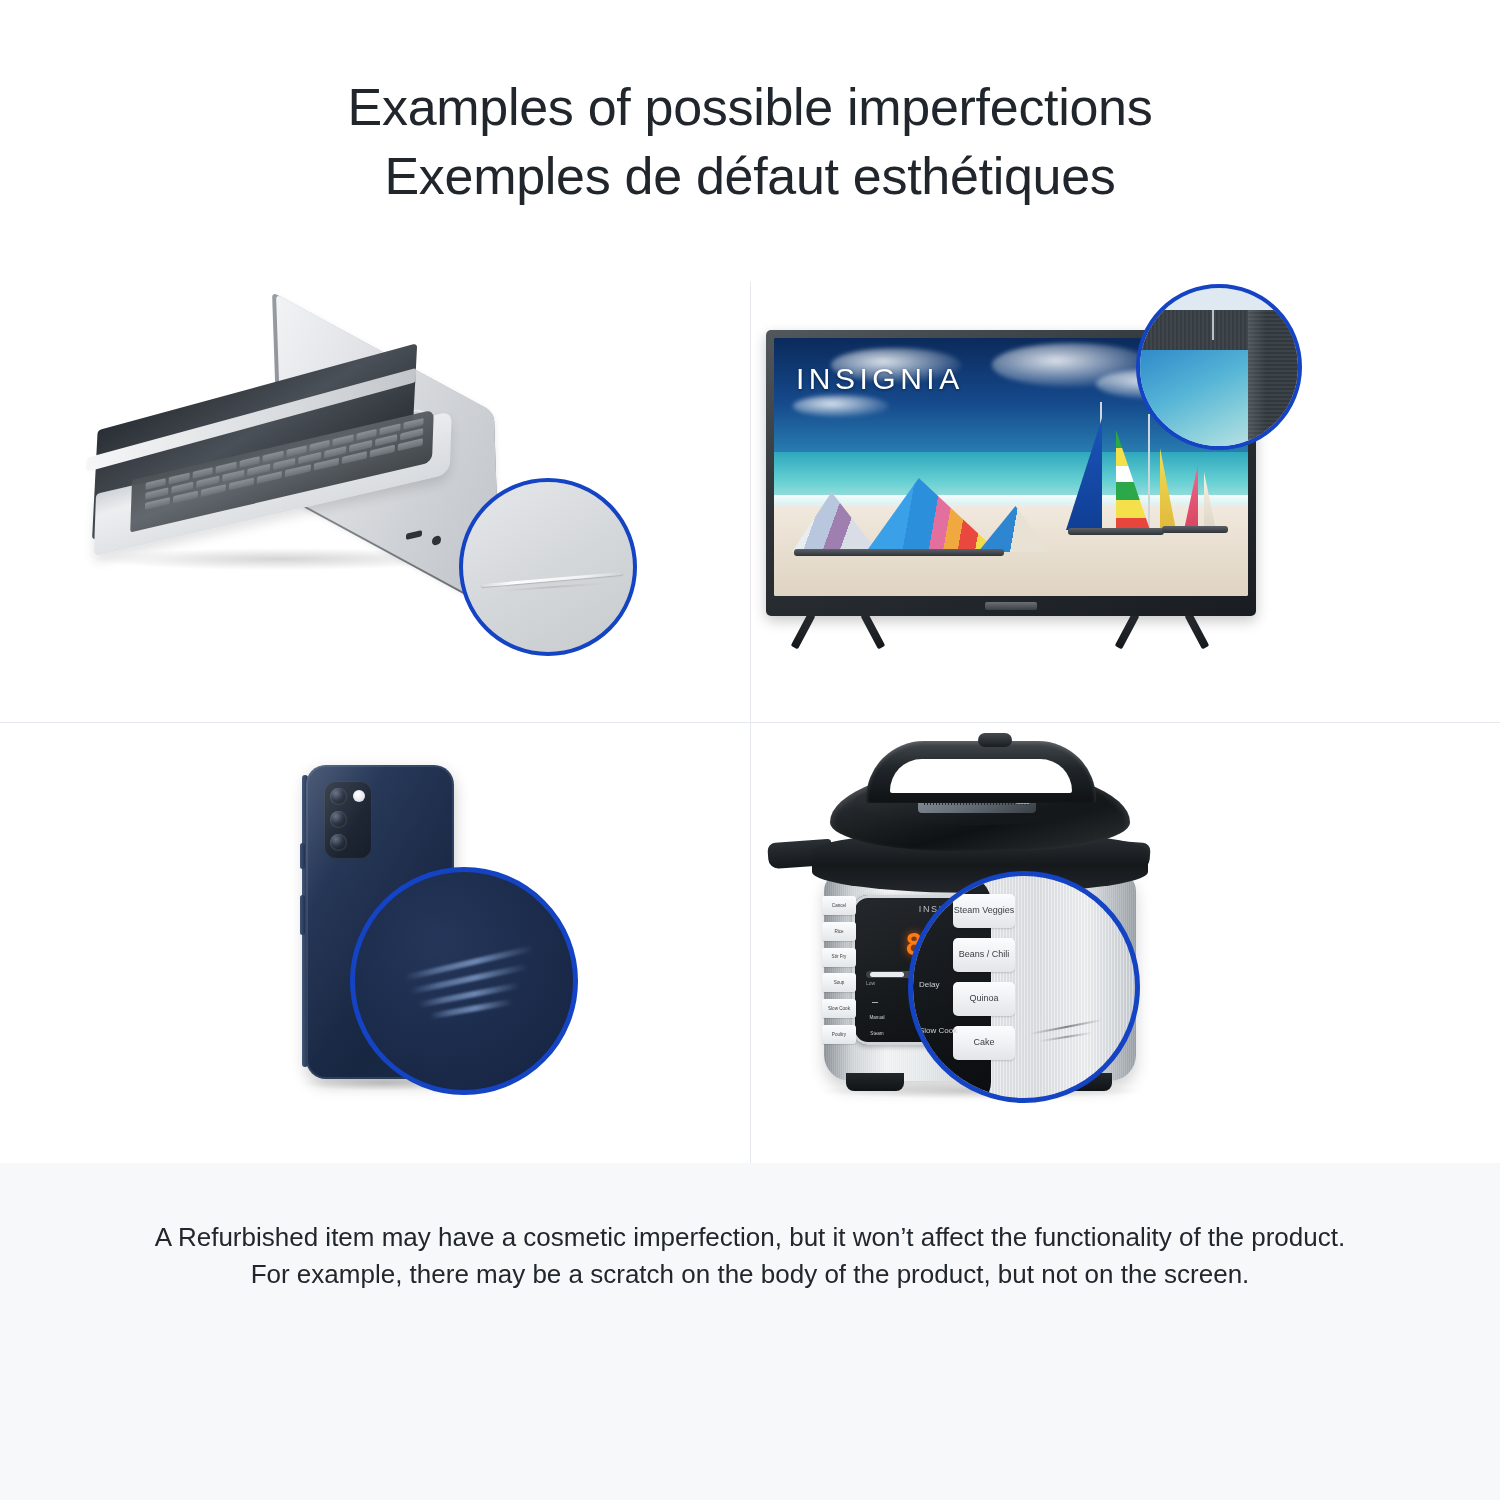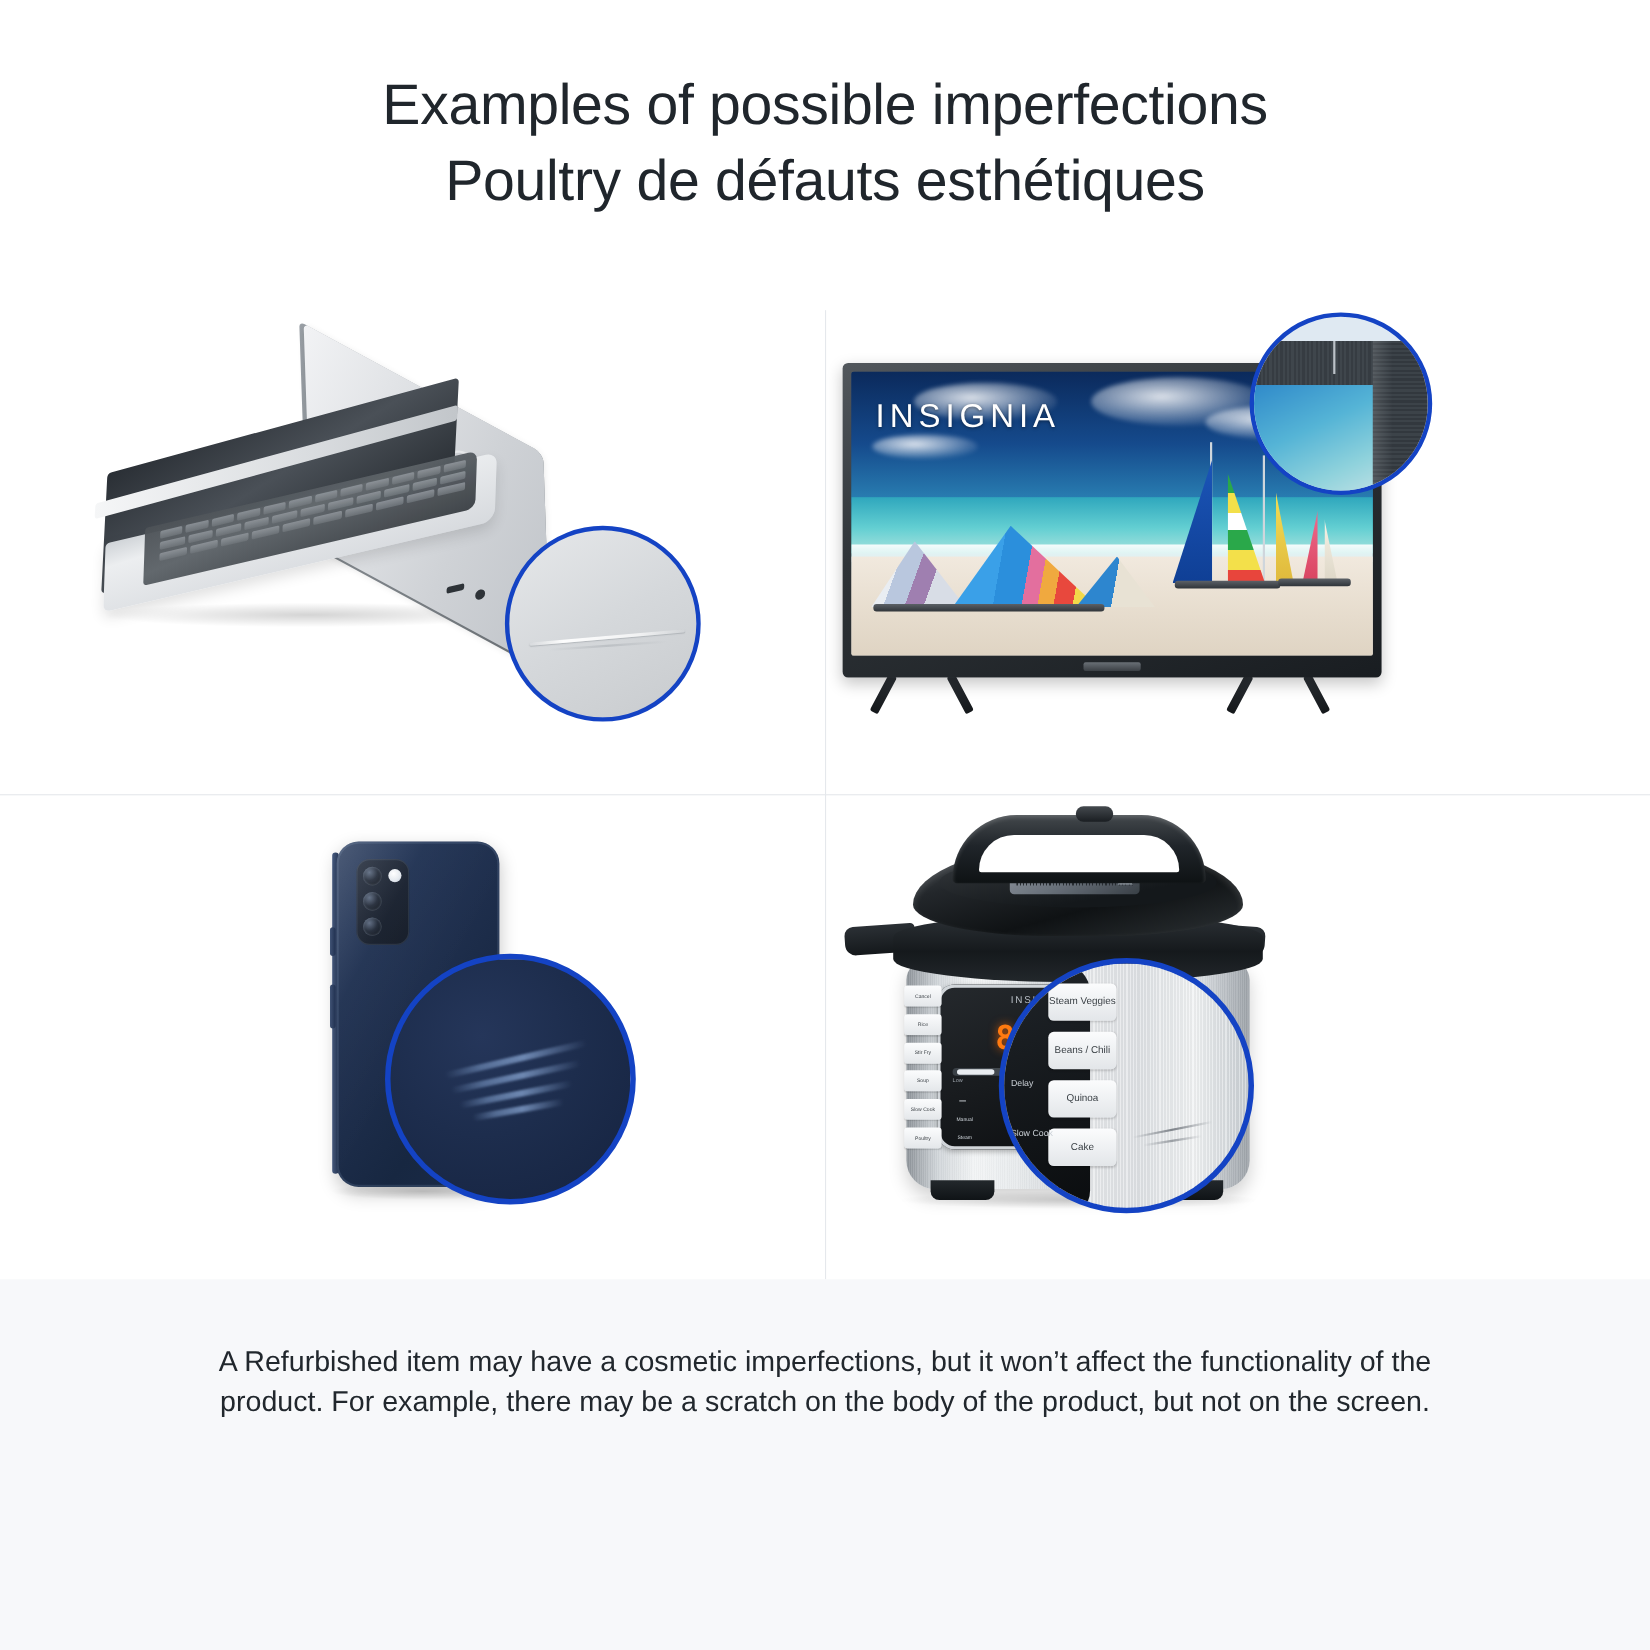--- a/index.html
+++ b/index.html
@@ -9,21 +9,21 @@
     font-family:"Liberation Sans", sans-serif;
     color:#1d2228;
     overflow:hidden;
   }
   .page { position:relative; width:1500px; height:1500px; background:#fff; }
 
   
   .header { padding-top:62px; text-align:center; }
   .header h1 {
     font-size:52px; font-weight:400; line-height:1.33;
-    letter-spacing:-0.3px; color:#20262c;
+    letter-spacing:-0.3px; color:#20262c;margin-top:11px;
   }
   .header .l2 { display:block; }
 
   
   .grid {
     position:absolute; top:282px; left:0; width:1500px; height:881px;
   }
   .cell { position:absolute; width:750px; height:440px; overflow:hidden; }
   .cell.tl { left:0;   top:0; }
   .cell.tr { left:750px; top:0; }
@@ -523,21 +523,21 @@
   .footer p.fr { margin-top:30px; }
 </style>
 </head>
 <body>
 
 <div class="page">
 
   <div class="header">
     <h1>
       <span>Examples of possible imperfections</span>
-      <span class="l2">Poultry de défauts esthétiques</span>
+      <span class="l2">Exemples de défaut esthétiques</span>
     </h1>
   </div>
 
   <div class="grid">
 
     <div class="vline"></div>
     <div class="hline"></div>
 
     <div class="cell tl">
       <div class="stage laptop">
@@ -768,16 +768,16 @@
           <span class="zlbl b">Slow Cook</span>
           <i class="zscr"></i>
           <i class="zscr2"></i>
         </div>
       </div>
     </div>
 
   </div>
 
   <div class="footer">
-    <p>A Refurbished item may have a cosmetic imperfections, but it won’t affect the functionality of the product. For example, there may be a scratch on the body of the product, but not on the screen.</p>
+    <p>A Refurbished item may have a cosmetic imperfection, but it won’t affect the functionality of the product. For example, there may be a scratch on the body of the product, but not on the screen.</p>
   </div>
 
 </div>
 
 </body></html>

